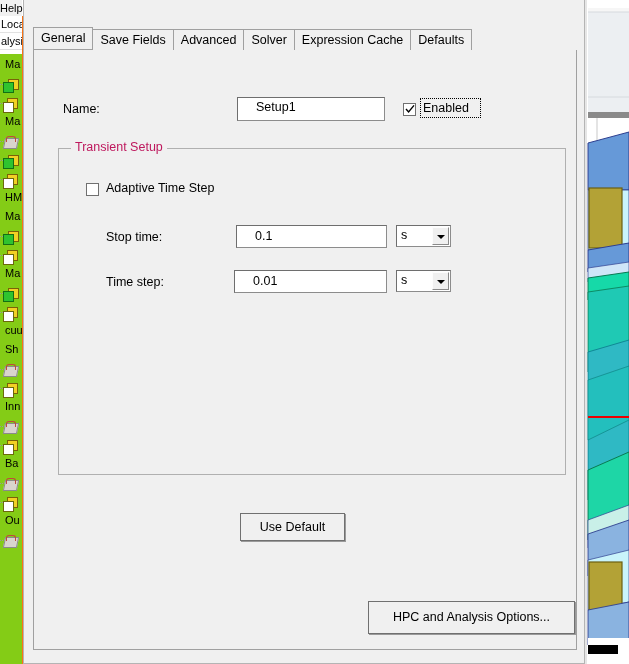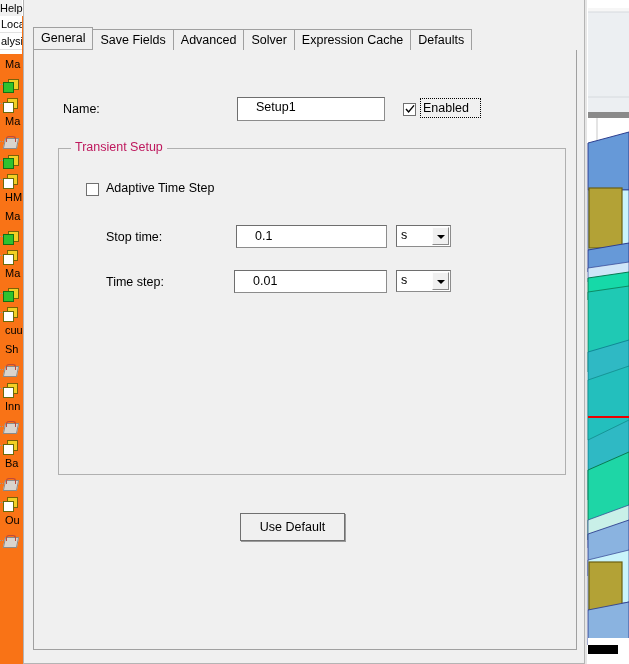--- a/index.html
+++ b/index.html
@@ -10,21 +10,21 @@
     font-size:12px;color:#000;
   }
   
   #app-bg{position:absolute;left:0;top:0;width:629px;height:664px;background:#ffffff;}
 
   
   .menu-frag{position:absolute;left:0;top:0;width:22px;height:16px;background:#f0f0f0;
     border-bottom:1px solid #cfcfcf;font-size:11px;line-height:16px;padding-left:0px;color:#000;}
 
   
-  #tree-panel{position:absolute;left:0;top:16px;width:22px;height:648px;background:#f97316;
+  #tree-panel{position:absolute;left:0;top:16px;width:22px;height:648px;background:#84cc16;
     border-right:6px solid #f97316;overflow:hidden;}
   #tree-header{position:absolute;left:0;top:0px;width:22px;height:38px;background:#ffffff;}
   .tree-hdr-line{font-size:11px;line-height:17px;height:17px;white-space:nowrap;
      color:#000;border-bottom:1px solid #e2e2e2;padding-left:1px;box-sizing:border-box;}
   #tree-list{position:absolute;left:0;top:40px;width:20px;}
   .tnode{height:19px;line-height:19px;white-space:nowrap;font-size:11px;color:#000;
      position:relative;padding-left:1px;box-sizing:border-box;}
   .tnode .lbl{position:relative;top:-1px;}
   
   .ico{display:inline-block;width:15px;height:13px;position:relative;vertical-align:middle;margin-left:2px;}
@@ -221,17 +221,18 @@
       <div class="lbl-static" style="left:72px;top:225px;">Time step:</div>
       <div class="tinput" style="left:200px;top:220px;width:153px;height:23px;line-height:21px;">0.01</div>
       <div class="combo" style="left:362px;top:220px;width:55px;">
         <span class="cval">s</span>
         <span class="cbtn">
             <i></i>
           </span>
       </div>
 
       <div class="pbtn" style="left:206px;top:463px;width:105px;height:28px;line-height:26px;">Use Default</div>
+      <div class="pbtn" style="left:334px;top:551px;width:207px;height:33px;line-height:31px;">HPC and Analysis Options...</div>
     </div>
 
     <div id="tabstrip"><div class="tab active">General</div><div class="tab">Save Fields</div><div class="tab">Advanced</div><div class="tab">Solver</div><div class="tab">Expression Cache</div><div class="tab">Defaults</div></div>
   </div>
 </div>
 
 </body></html>

